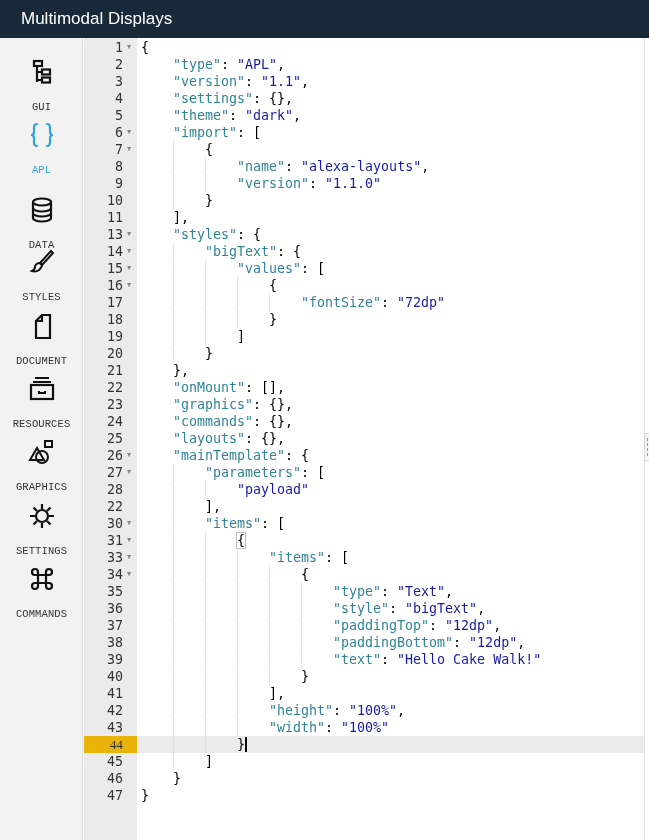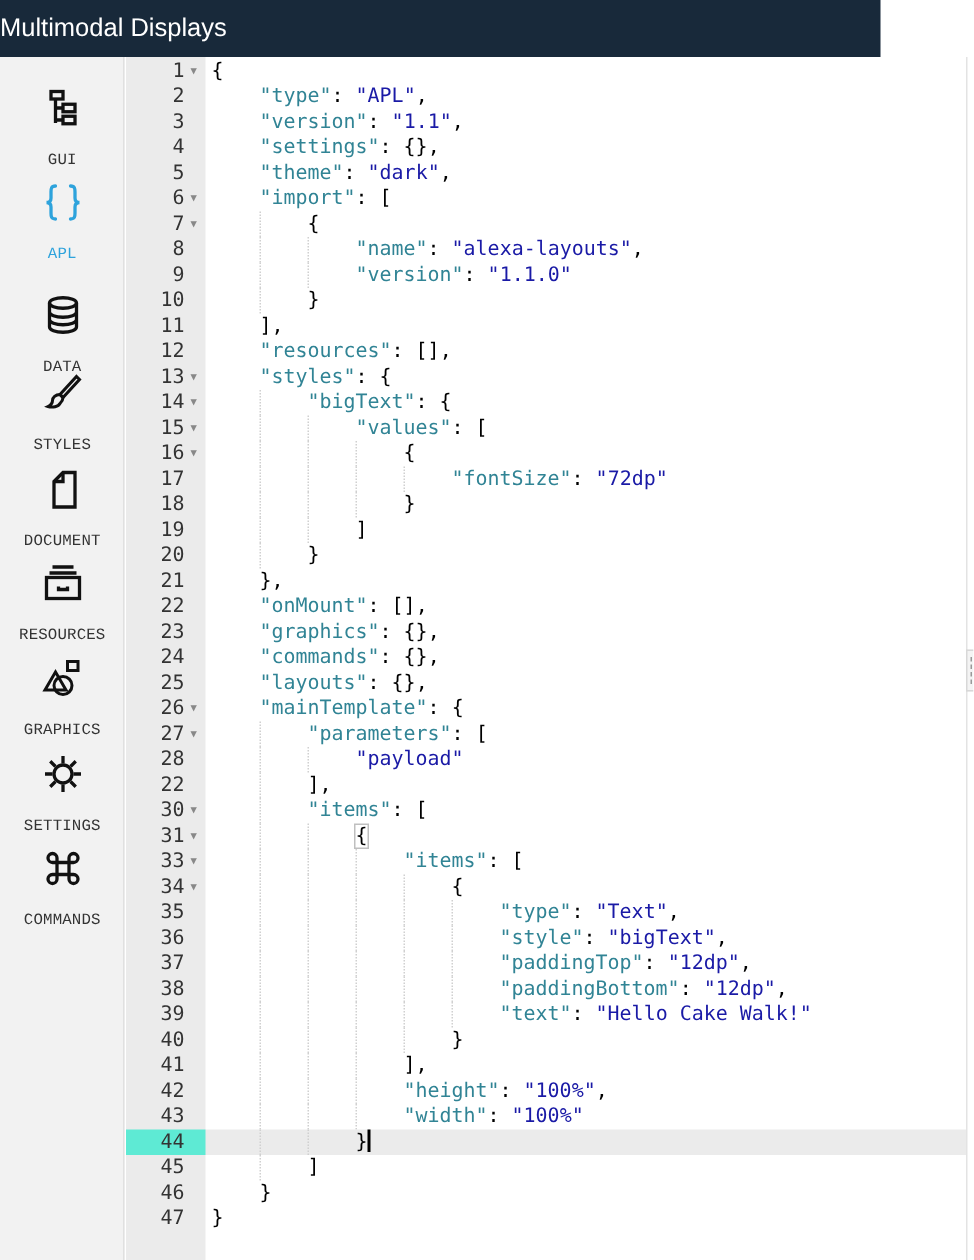--- a/index.html
+++ b/index.html
@@ -1,22 +1,22 @@
 <!DOCTYPE html>
 <html><head>
 <meta charset="utf-8">
 <style>
   * { box-sizing: border-box; margin: 0; padding: 0; }
   html, body { width: 649px; height: 840px; overflow: hidden; background: #ffffff; }
   body { font-family: "DejaVu Sans", sans-serif; position: relative; }
   .titlebar {
-    position: absolute; left: 0; top: 0; width: 587px; height: 38px;
+    position: absolute; left: 0; top: 0; width: 649px; height: 38px;
     background: #18293a; color: #ffffff;
     font-family: "Liberation Sans", sans-serif; font-size: 17px;
-    line-height: 38px; 
+    line-height: 38px; padding-left: 21px;
   }
   .sidebar {
     position: absolute; left: 0; top: 38px; width: 83px; height: 802px;
     background: #f2f2f2; border-right: 1px solid #e0e0e0;
   }
   .nav-item {
     position: absolute; left: 0; width: 83px; height: 60px;
     display: flex; flex-direction: column; align-items: center; cursor: pointer;
   }
   .nav-item .icon { width: 28px; height: 28px; display: block; }
@@ -28,21 +28,21 @@
   .gutter {
     position: absolute; left: 84px; top: 38px; width: 53px; height: 802px;
     background: #ebebeb;
   }
   .editor {
     position: absolute; left: 84px; top: 38px; width: 560px; height: 802px;
     font-family: "DejaVu Sans Mono", monospace; font-size: 13.3px;
   }
   .line { position: relative; height: 17.02px; line-height: 17px; white-space: pre; }
   .line.active { background: #ebebeb; }
-  .line.active .ln { background: #5eead4; }
+  .line.active .ln { background: #eab308; font-family: Liberation Serif, serif; }
   .ln {
     position: absolute; left: 0; top: 0; width: 53px; height: 17px;
     text-align: right; padding-right: 14px; color: #333;
   }
   .fold {
     position: absolute; left: 43px; top: 0; font-size: 7px; color: #888;
     line-height: 17px;
   }
   .code { position: absolute; left: 57px; top: 0; color: #000; }
   .k { color: #318495; }
@@ -145,21 +145,20 @@
     <div class="line"><span class="ln">2</span><span class="code" style="left: 89px;"><span class="k">"type"</span><span>: </span><span class="s">"APL"</span><span>,</span></span></div>
     <div class="line"><span class="ln">3</span><span class="code" style="left: 89px;"><span class="k">"version"</span><span>: </span><span class="s">"1.1"</span><span>,</span></span></div>
     <div class="line"><span class="ln">4</span><span class="code" style="left: 89px;"><span class="k">"settings"</span><span>: {},</span></span></div>
     <div class="line"><span class="ln">5</span><span class="code" style="left: 89px;"><span class="k">"theme"</span><span>: </span><span class="s">"dark"</span><span>,</span></span></div>
     <div class="line"><span class="ln">6</span><span class="fold">▼</span><span class="code" style="left: 89px;"><span class="k">"import"</span><span>: [</span></span></div>
     <div class="line"><span class="ln">7</span><span class="fold">▼</span><span class="guide" style="left: 89px;"></span><span class="code" style="left: 121px;"><span>{</span></span></div>
     <div class="line"><span class="ln">8</span><span class="guide" style="left: 89px;"></span><span class="guide" style="left: 121px;"></span><span class="code" style="left: 153px;"><span class="k">"name"</span><span>: </span><span class="s">"alexa-layouts"</span><span>,</span></span></div>
     <div class="line"><span class="ln">9</span><span class="guide" style="left: 89px;"></span><span class="guide" style="left: 121px;"></span><span class="code" style="left: 153px;"><span class="k">"version"</span><span>: </span><span class="s">"1.1.0"</span></span></div>
     <div class="line"><span class="ln">10</span><span class="guide" style="left: 89px;"></span><span class="code" style="left: 121px;"><span>}</span></span></div>
     <div class="line"><span class="ln">11</span><span class="code" style="left: 89px;"><span>],</span></span></div>
-    <div class="line"><span class="ln">12</span><span class="code" style="left: 89px;"><span class="k">"resources"</span><span>: [],</span></span></div>
     <div class="line"><span class="ln">13</span><span class="fold">▼</span><span class="code" style="left: 89px;"><span class="k">"styles"</span><span>: {</span></span></div>
     <div class="line"><span class="ln">14</span><span class="fold">▼</span><span class="guide" style="left: 89px;"></span><span class="code" style="left: 121px;"><span class="k">"bigText"</span><span>: {</span></span></div>
     <div class="line"><span class="ln">15</span><span class="fold">▼</span><span class="guide" style="left: 89px;"></span><span class="guide" style="left: 121px;"></span><span class="code" style="left: 153px;"><span class="k">"values"</span><span>: [</span></span></div>
     <div class="line"><span class="ln">16</span><span class="fold">▼</span><span class="guide" style="left: 89px;"></span><span class="guide" style="left: 121px;"></span><span class="guide" style="left: 153px;"></span><span class="code" style="left: 185px;"><span>{</span></span></div>
     <div class="line"><span class="ln">17</span><span class="guide" style="left: 89px;"></span><span class="guide" style="left: 121px;"></span><span class="guide" style="left: 153px;"></span><span class="guide" style="left: 185px;"></span><span class="code" style="left: 217px;"><span class="k">"fontSize"</span><span>: </span><span class="s">"72dp"</span></span></div>
     <div class="line"><span class="ln">18</span><span class="guide" style="left: 89px;"></span><span class="guide" style="left: 121px;"></span><span class="guide" style="left: 153px;"></span><span class="code" style="left: 185px;"><span>}</span></span></div>
     <div class="line"><span class="ln">19</span><span class="guide" style="left: 89px;"></span><span class="guide" style="left: 121px;"></span><span class="code" style="left: 153px;"><span>]</span></span></div>
     <div class="line"><span class="ln">20</span><span class="guide" style="left: 89px;"></span><span class="code" style="left: 121px;"><span>}</span></span></div>
     <div class="line"><span class="ln">21</span><span class="code" style="left: 89px;"><span>},</span></span></div>
     <div class="line"><span class="ln">22</span><span class="code" style="left: 89px;"><span class="k">"onMount"</span><span>: [],</span></span></div>

